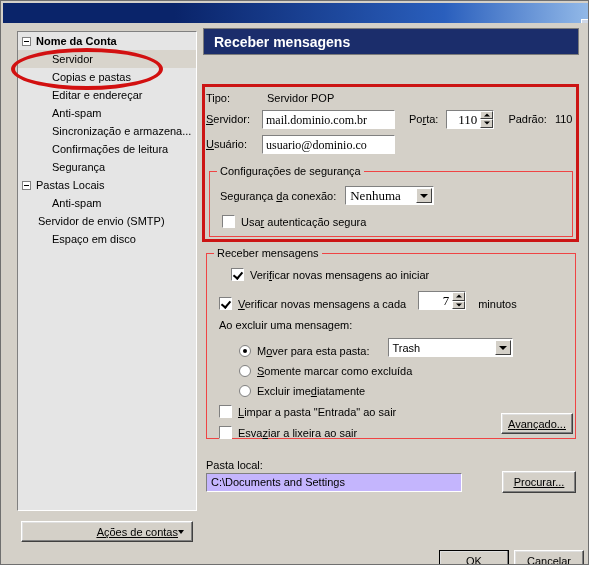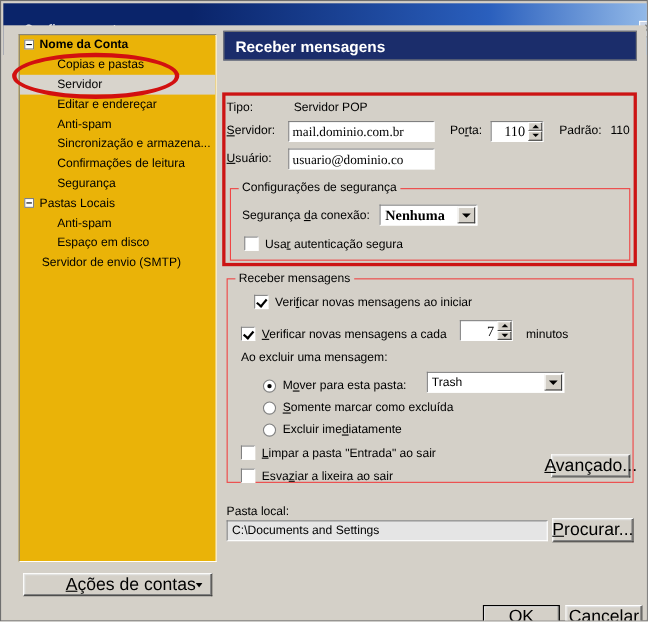--- a/index.html
+++ b/index.html
@@ -71,21 +71,21 @@
     height: 540px;
     background: #d4d0c8;
   }
 
   
   .tree-panel {
     position: absolute;
     left: 14px; top: 8px;
     width: 180px;
     height: 480px;
-    background: #eab308;
+    background: #e5e5e5;
     border-top: 1px solid #808080;
     border-left: 1px solid #808080;
     border-right: 1px solid #ffffff;
     border-bottom: 1px solid #ffffff;
     box-sizing: border-box;
     overflow: hidden;
   }
   .tree-item {
     position: relative;
     height: 18px;
@@ -125,27 +125,28 @@
 
   
   .btn {
     background: #d4d0c8;
     border-top: 1px solid #ffffff;
     border-left: 1px solid #ffffff;
     border-right: 1px solid #404040;
     border-bottom: 1px solid #404040;
     box-shadow: inset -1px -1px 0 #808080, inset 1px 1px 0 #dfdfdf;
     font-family: "Liberation Sans", sans-serif;
-    font-size: 16px;
+    font-size: 11px;
     color: #000;
     box-sizing: border-box;
     cursor: default;
     display: flex;
     align-items: center;
     justify-content: center;
+    text-decoration: underline;
   }
   .account-actions {
     position: absolute;
     left: 18px;
     top: 498px;
     width: 172px;
     height: 21px;
   }
   .account-actions .lbl { flex: 1; text-align: right; }
   .account-actions .arrow {
@@ -388,23 +389,23 @@
     position: absolute;
     left: 203px;
     top: 436px;
     font-size: 11px;
     text-align: right;
   }
   .pasta-field {
     position: absolute;
     left: 203px;
     top: 450px;
-    width: 292px;
+    width: 256px;
     height: 19px;
-    background: #e5e5e5;
+    background: #c4b5fd;
     border-top: 1px solid #808080;
     border-left: 1px solid #808080;
     border-right: 1px solid #ffffff;
     border-bottom: 1px solid #ffffff;
     box-sizing: border-box;
     font-size: 11px;
     line-height: 17px;
     padding-left: 4px;
     color: #000;
   }
@@ -473,52 +474,52 @@
     <span class="titlebar-spacer"></span>
     <div class="close-btn">✕</div>
   </div>
 
   <div class="body-area">
 
     <div class="tree-panel">
       <div class="tree-item root">
         <span class="expander"></span><span>Nome da Conta</span>
       </div>
-      <div class="tree-item child">
-        <span>Copias e pastas</span>
-      </div>
       <div class="tree-item child selected">
         <span>Servidor</span>
       </div>
       <div class="tree-item child">
+        <span>Copias e pastas</span>
+      </div>
+      <div class="tree-item child">
         <span>Editar e endereçar</span>
       </div>
       <div class="tree-item child">
         <span>Anti-spam</span>
       </div>
       <div class="tree-item child">
         <span>Sincronização e armazena...</span>
       </div>
       <div class="tree-item child">
         <span>Confirmações de leitura</span>
       </div>
       <div class="tree-item child">
         <span>Segurança</span>
       </div>
       <div class="tree-item root" style="font-weight:normal">
         <span class="expander"></span><span>Pastas Locais</span>
       </div>
       <div class="tree-item child">
         <span>Anti-spam</span>
       </div>
-      <div class="tree-item child">
-        <span>Espaço em disco</span>
-      </div>
       <div class="tree-item child2">
         <span>Servidor de envio (SMTP)</span>
+      </div>
+      <div class="tree-item child">
+        <span>Espaço em disco</span>
       </div>
     </div>
 
     <div class="btn account-actions">
       <span class="lbl"><span class="u">A</span><span>ções de contas</span></span>
       <span class="arrow"></span>
     </div>
 
     <div class="right-pane">
       <div class="pane-header">Receber mensagens</div>
@@ -549,21 +550,21 @@
       <div class="row">
         <span class="lbl-col"><span class="u">U</span>suário:</span>
         <div class="textfield" style="width:133px;">usuario@dominio.co</div>
       </div>
     </div>
 
     <div class="groupbox gb-security">
       <span class="gb-title">Configurações de segurança</span>
       <div style="display:flex;align-items:center;margin:14px 0 0 10px;">
         <span>Segurança <span class="u">d</span>a conexão:</span>
-        <div class="combo" style="width:89px;margin-left:9px;font-weight:bold;">
+        <div class="combo" style="width:89px;margin-left:9px;">
           <span class="cv">Nenhuma</span>
           <span class="cbtn">
               <span class="cbtn-arrow"></span>
             </span>
         </div>
       </div>
       <div class="chk-row" style="margin:10px 0 0 12px;">
         <span class="checkbox"></span>
         <span>Usa<span class="u">r</span> autenticação segura</span>
       </div>

